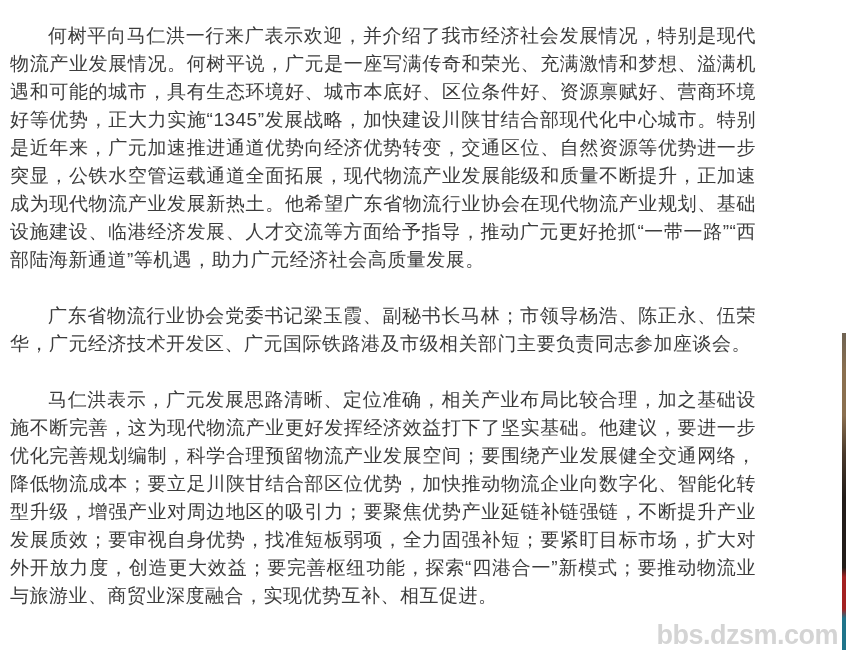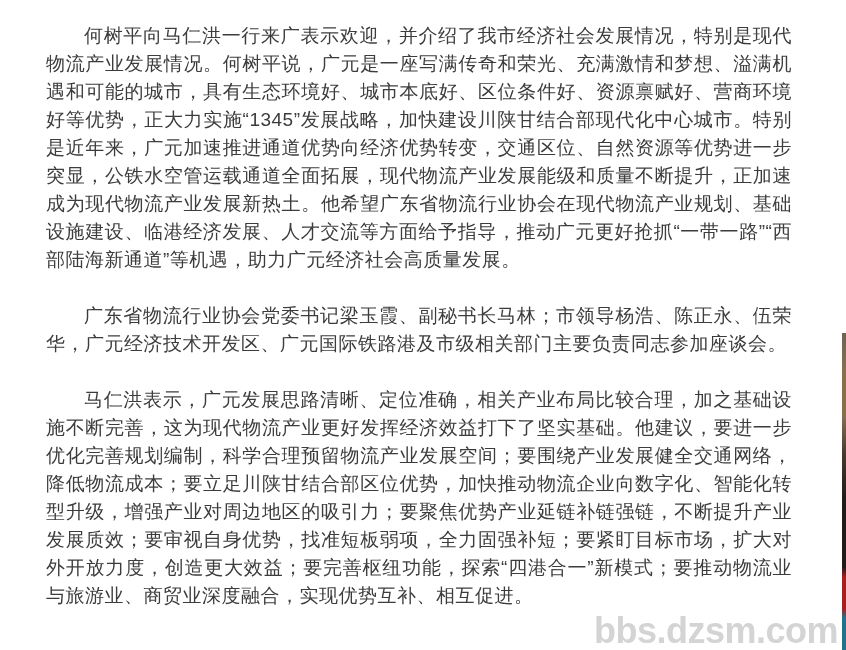--- a/index.html
+++ b/index.html
@@ -17,32 +17,31 @@
   .article {
     box-sizing: border-box;
     width: 764px;
     padding: 22px 8px 0 10px;
     font-size: 19px;
     line-height: 28px;
     text-align: justify;
     text-justify: inter-ideograph;
     color: #3c3c3c;
     letter-spacing: 0.5px;
-    margin-left: 36px;
   }
   .para {
     margin: 0 0 28px 0;
     text-indent: 2em;
     word-break: break-all;
   }
   .watermark {
     position: absolute;
     right: 8px;
     bottom: 1px;
-    font-size: 36px;
+    font-size: 27px;
     line-height: 1;
     font-weight: bold;
     letter-spacing: -0.5px;
     color: #d4d4d4;
     font-family: "Liberation Sans", "DejaVu Sans", sans-serif;
   }
   .edge-strip {
     position: absolute;
     right: 0;
     top: 333px;

